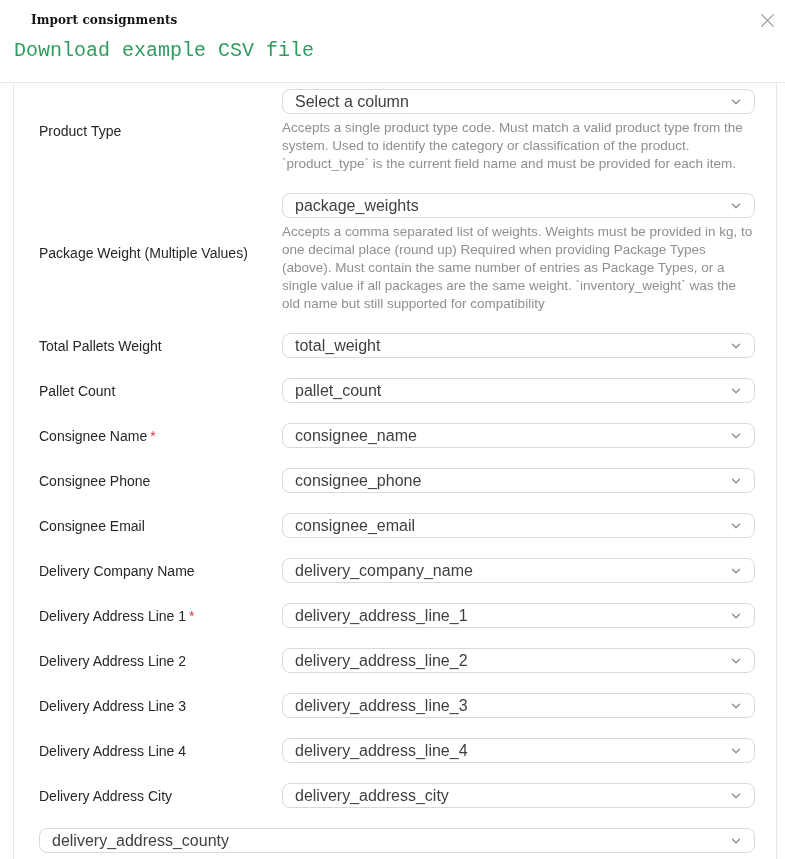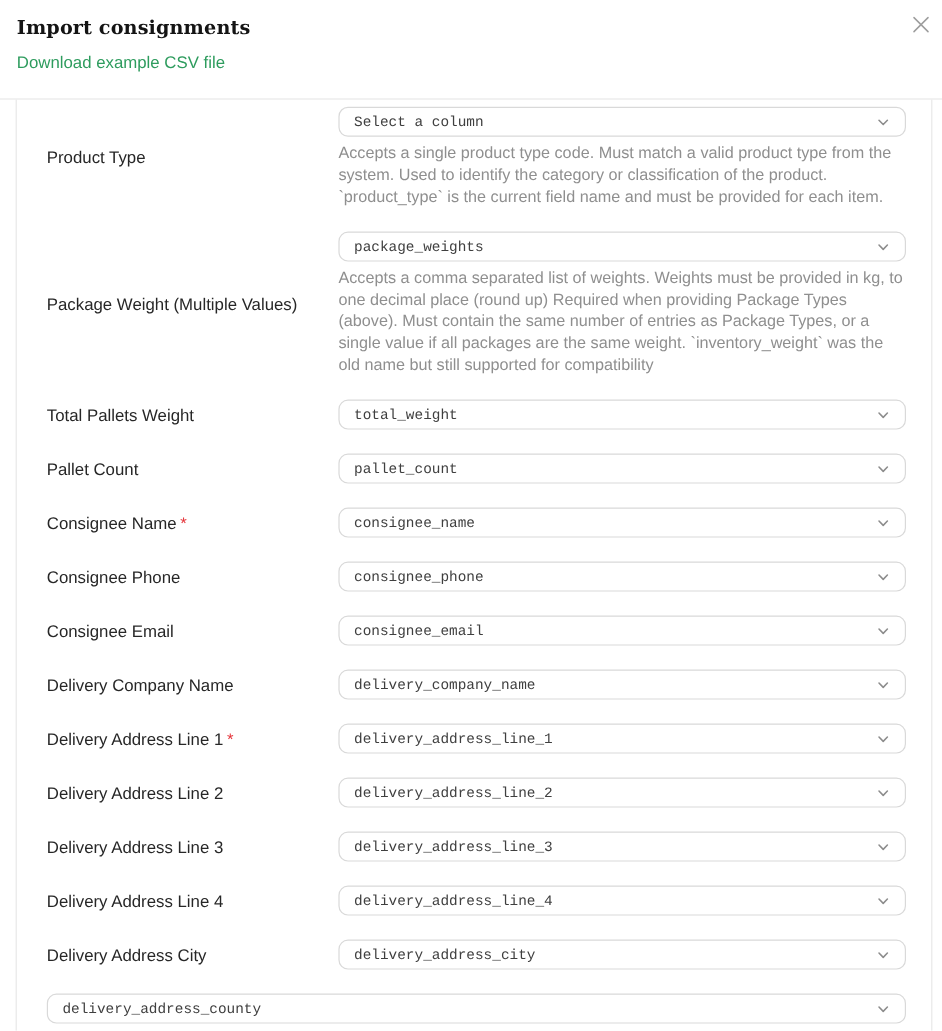--- a/index.html
+++ b/index.html
@@ -15,31 +15,33 @@
   .modal-header {
     position: relative;
     flex: 0 0 auto;
     padding: 13px 14px 0 14px;
     height: 83px;
     border-bottom: 1px solid var(--border, #e8e8e8);
   }
   .modal-title {
     font-family: "DejaVu Serif", serif;
     font-weight: 700;
-    font-size: 16px;
+    font-size: 12px;
     color: #141414;
     letter-spacing: 0.1px;
+    margin-left: 17px;
   }
   .download-link {
     display: inline-block;
     margin-top: 12px;
-    font-size: 14px;
+    font-size: 20px;
     color: var(--link-green, #2e9c5e);
     text-decoration: none;
     cursor: pointer;
+    font-family: Liberation Mono, monospace;
   }
   .close-btn {
     position: absolute;
     top: 9px; right: 7px;
     width: 22px; height: 22px;
     background: none; border: none;
     cursor: pointer;
     color: var(--close-gray, #9e9e9e);
     display: flex; align-items: center; justify-content: center;
   }
@@ -80,25 +82,24 @@
     border: 1px solid var(--select-border, #d9d9d9);
     border-radius: 8px;
     background: #ffffff;
     display: flex;
     align-items: center;
     padding: 0 12px;
     cursor: pointer;
   }
   .select-value {
     flex: 1 1 auto;
-    font-size: 12px;
+    font-size: 16px;
     color: var(--select-text, #3f3f3f);
     white-space: nowrap;
     overflow: hidden;
-    font-family: Liberation Mono, monospace;
   }
   .chevron {
     flex: 0 0 auto;
     margin-left: 8px;
     color: #8c8c8c;
     display: flex; align-items: center;
   }
   .help-text {
     margin-top: 5px;
     font-size: 13.5px;

